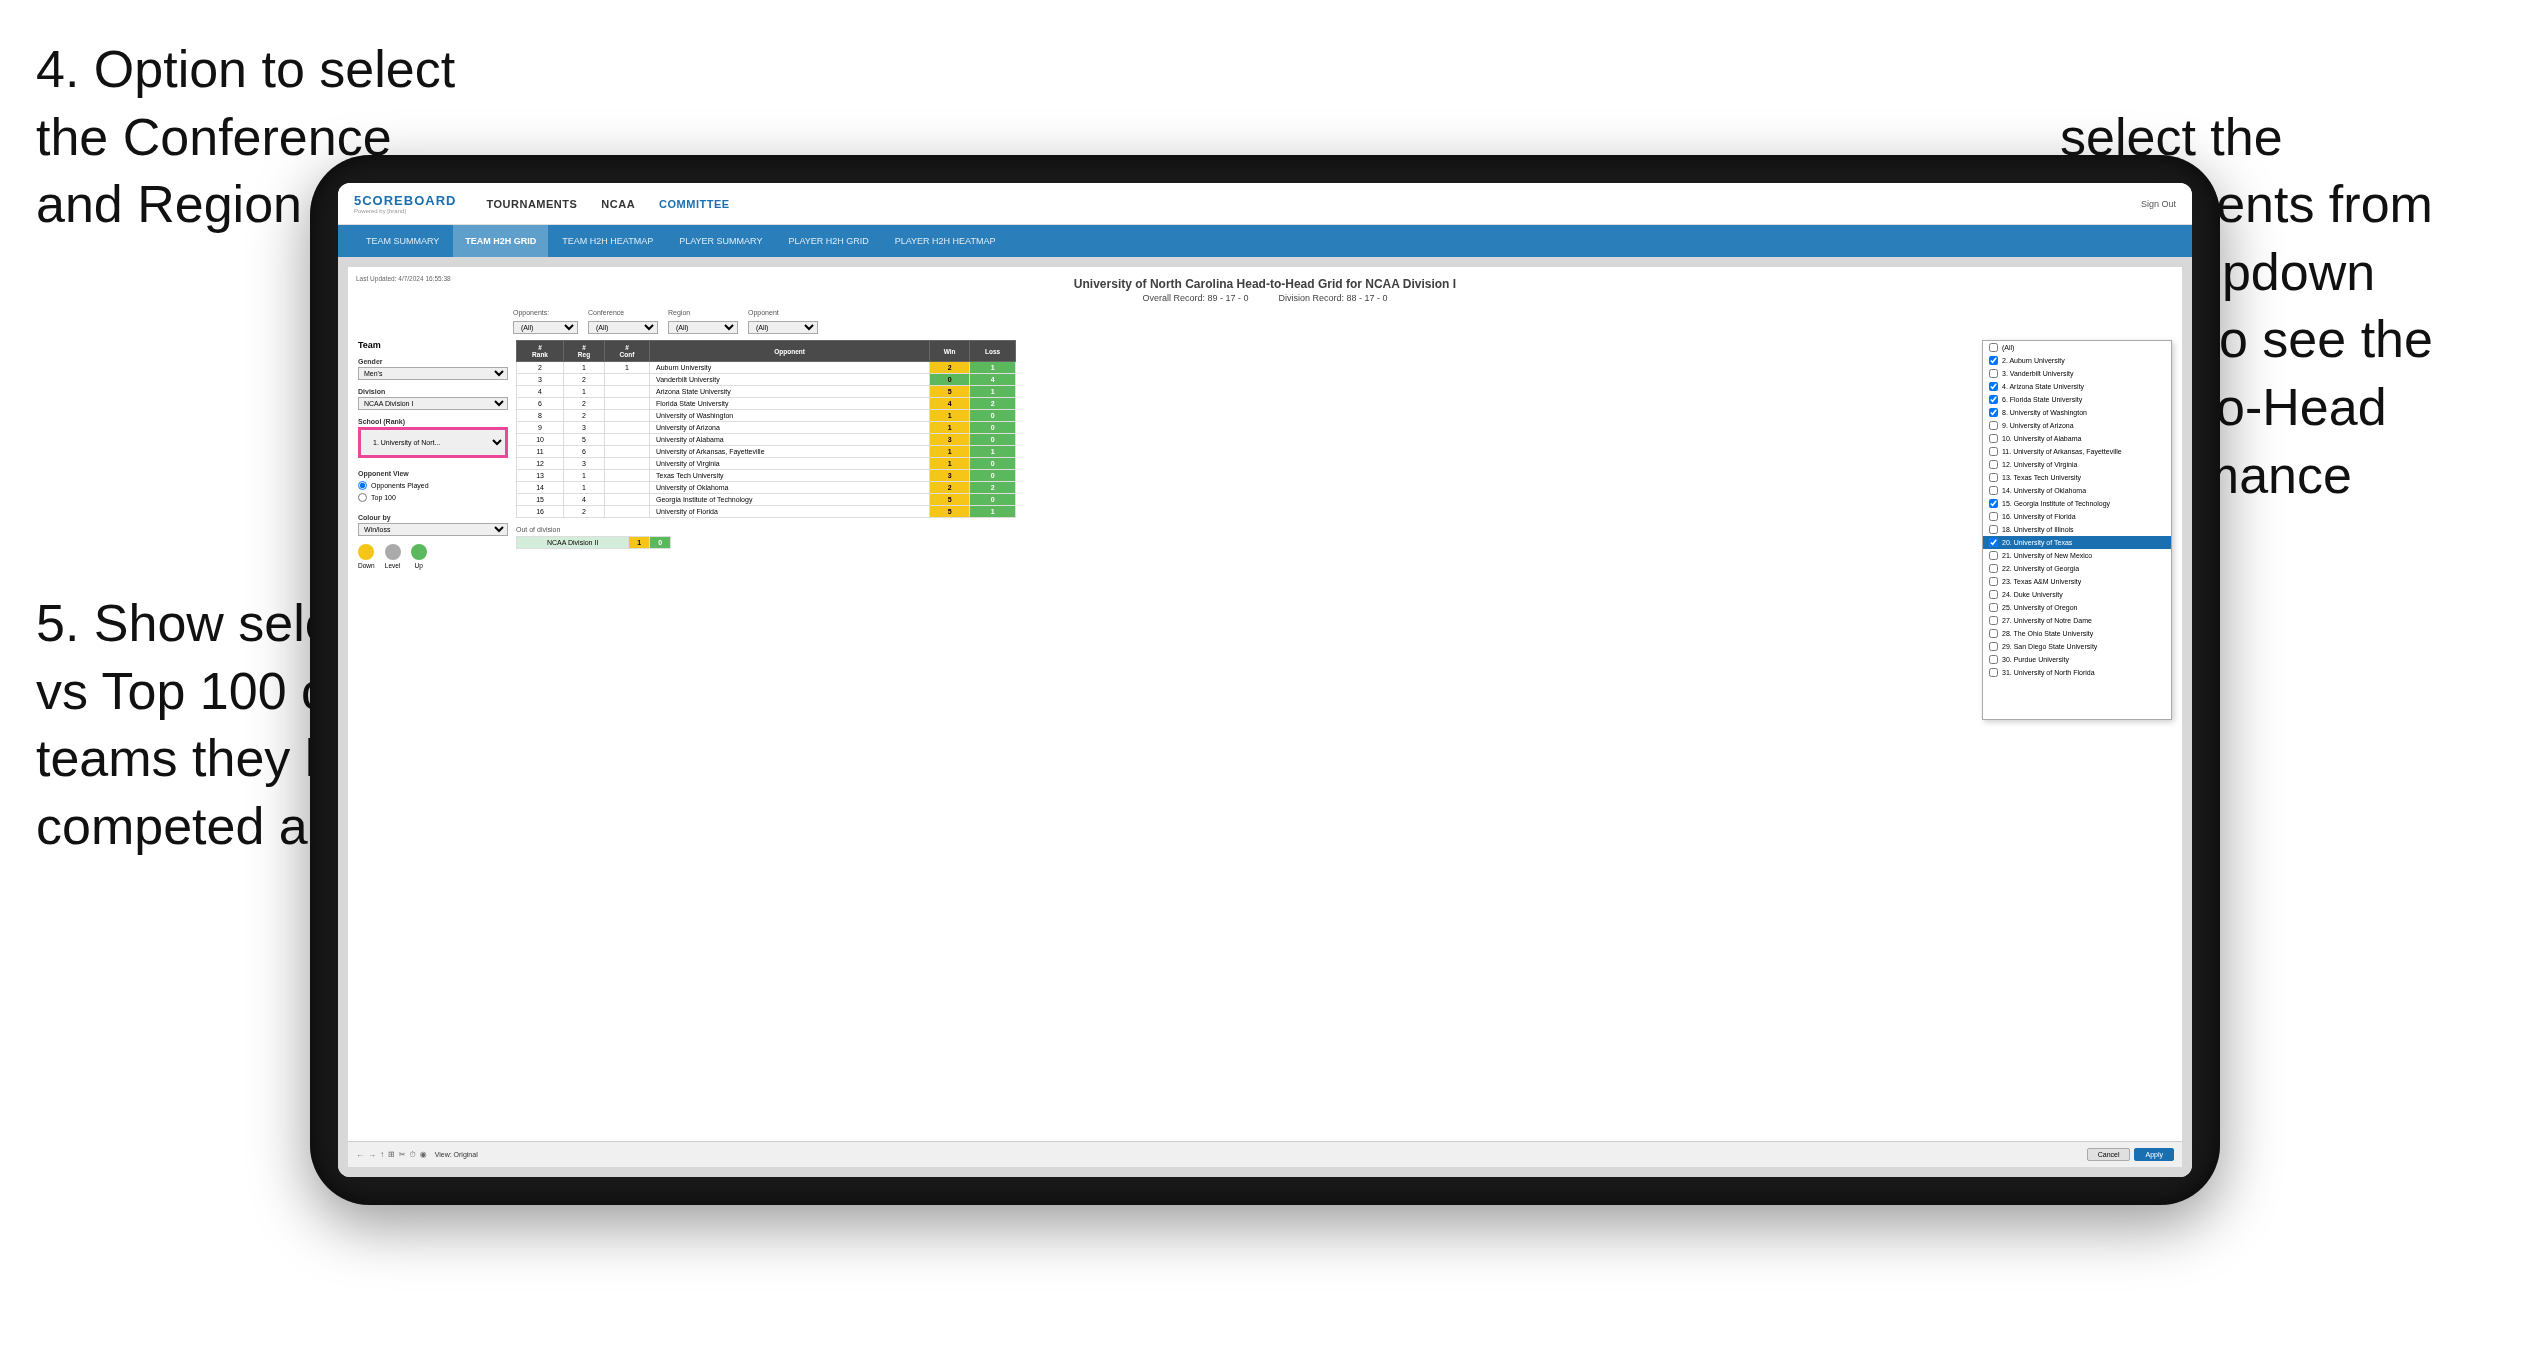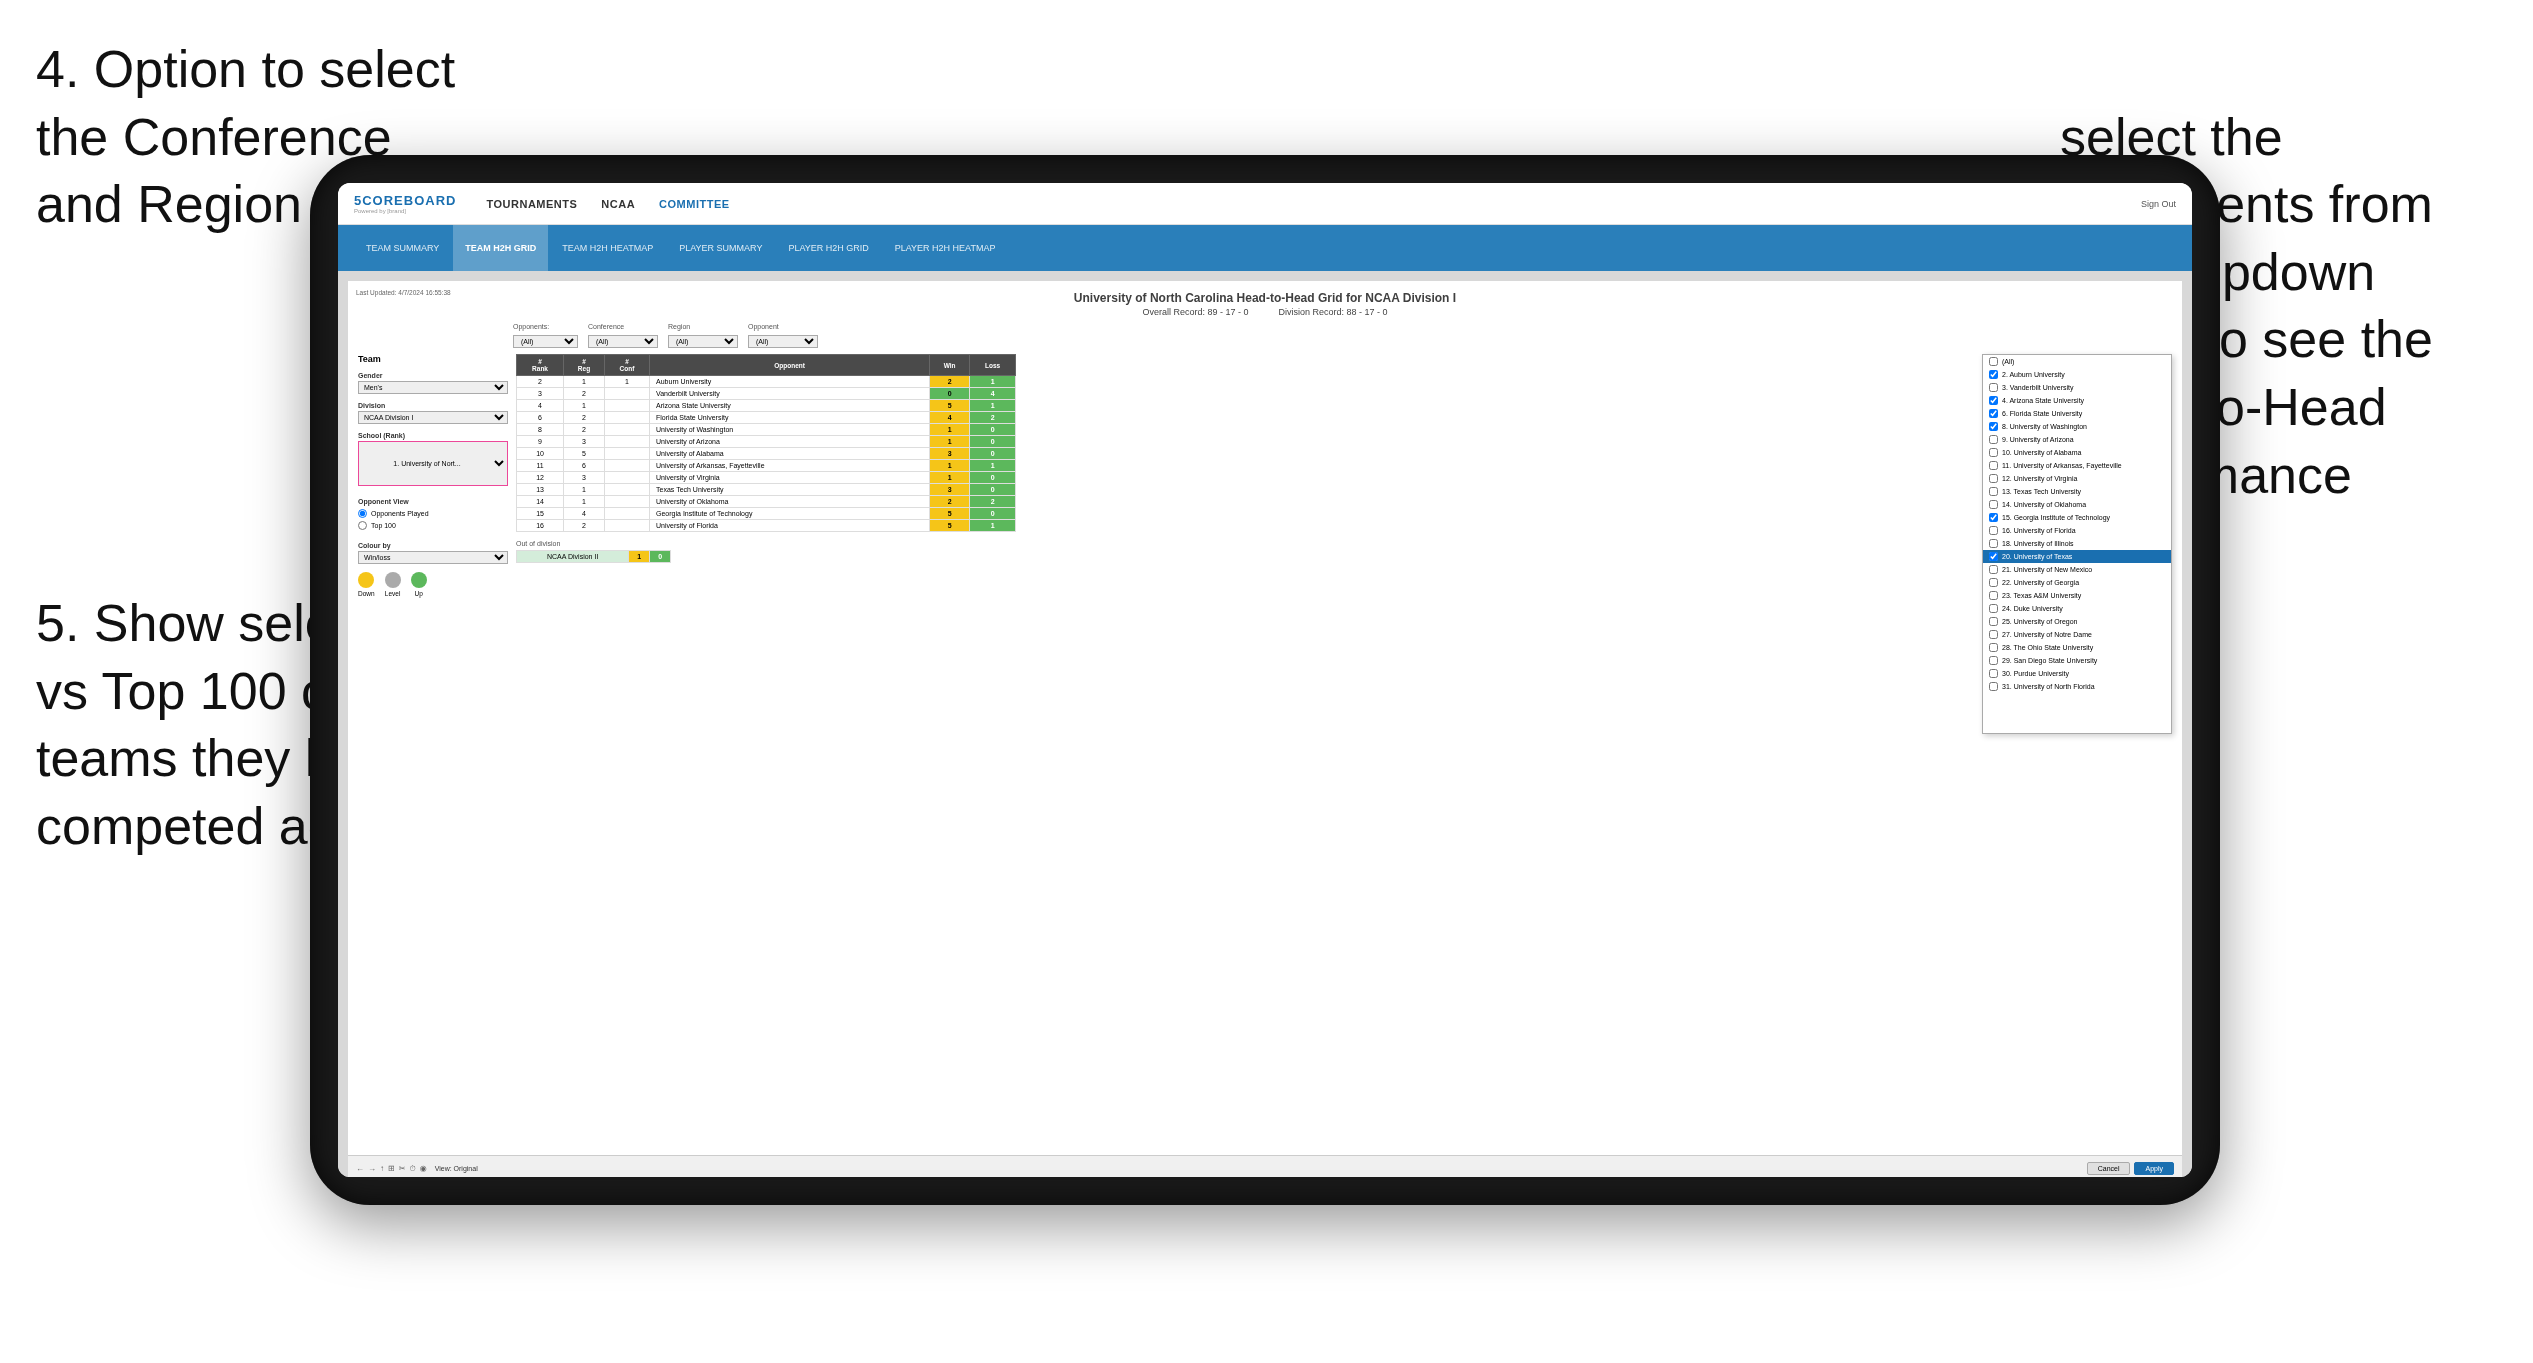--- a/index.html
+++ b/index.html
@@ -70,21 +70,21 @@
       cursor: pointer;
     }
 
     .nav-item.active {
       color: #1a6fb0;
     }
 
     
     .sub-nav {
       background: #2a7fba;
-      height: 46px;
+      height: 32px;
       display: flex;
       align-items: center;
       padding: 0 16px;
       gap: 2px;
     }
 
     .sub-nav-item {
       font-size: 9px;
       color: rgba(255,255,255,0.85);
       padding: 0 12px;
@@ -234,21 +234,21 @@
 
             <div style="margin-bottom:8px;">
               <div style="font-size:7px;font-weight:bold;color:#333;margin-bottom:2px;">Division</div>
               <select style="width:100%;font-size:7px;border:1px solid #aaa;padding:1px;">
                 <option>NCAA Division I</option>
               </select>
             </div>
 
             <div style="margin-bottom:12px;">
               <div style="font-size:7px;font-weight:bold;color:#333;margin-bottom:2px;">School (Rank)</div>
-              <select style="width:100%;font-size:7px;border:1px solid #ec4899;padding:17px;text-align:center;">
+              <select style="width:100%;font-size:7px;border:3px solid #ec4899;padding:8px;">
                 <option>1. University of Nort...</option>
               </select>
             </div>
 
             <div style="margin-bottom:12px;">
               <div style="font-size:7px;font-weight:bold;color:#333;margin-bottom:4px;">Opponent View</div>
               <div style="display:flex;align-items:center;gap:4px;margin-bottom:3px;">
                 <input type="radio" name="oview" checked="" style="width: 9px; height: 9px;">
                 <span style="font-size:7px;">Opponents Played</span>
               </div>

